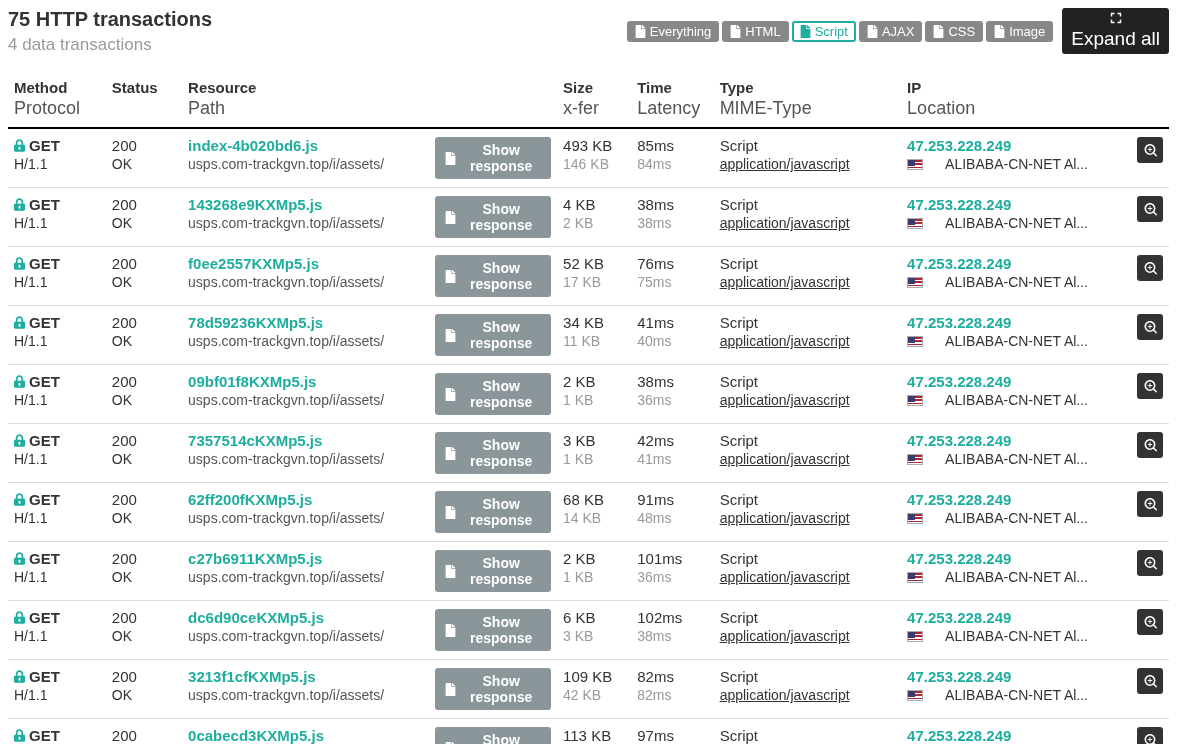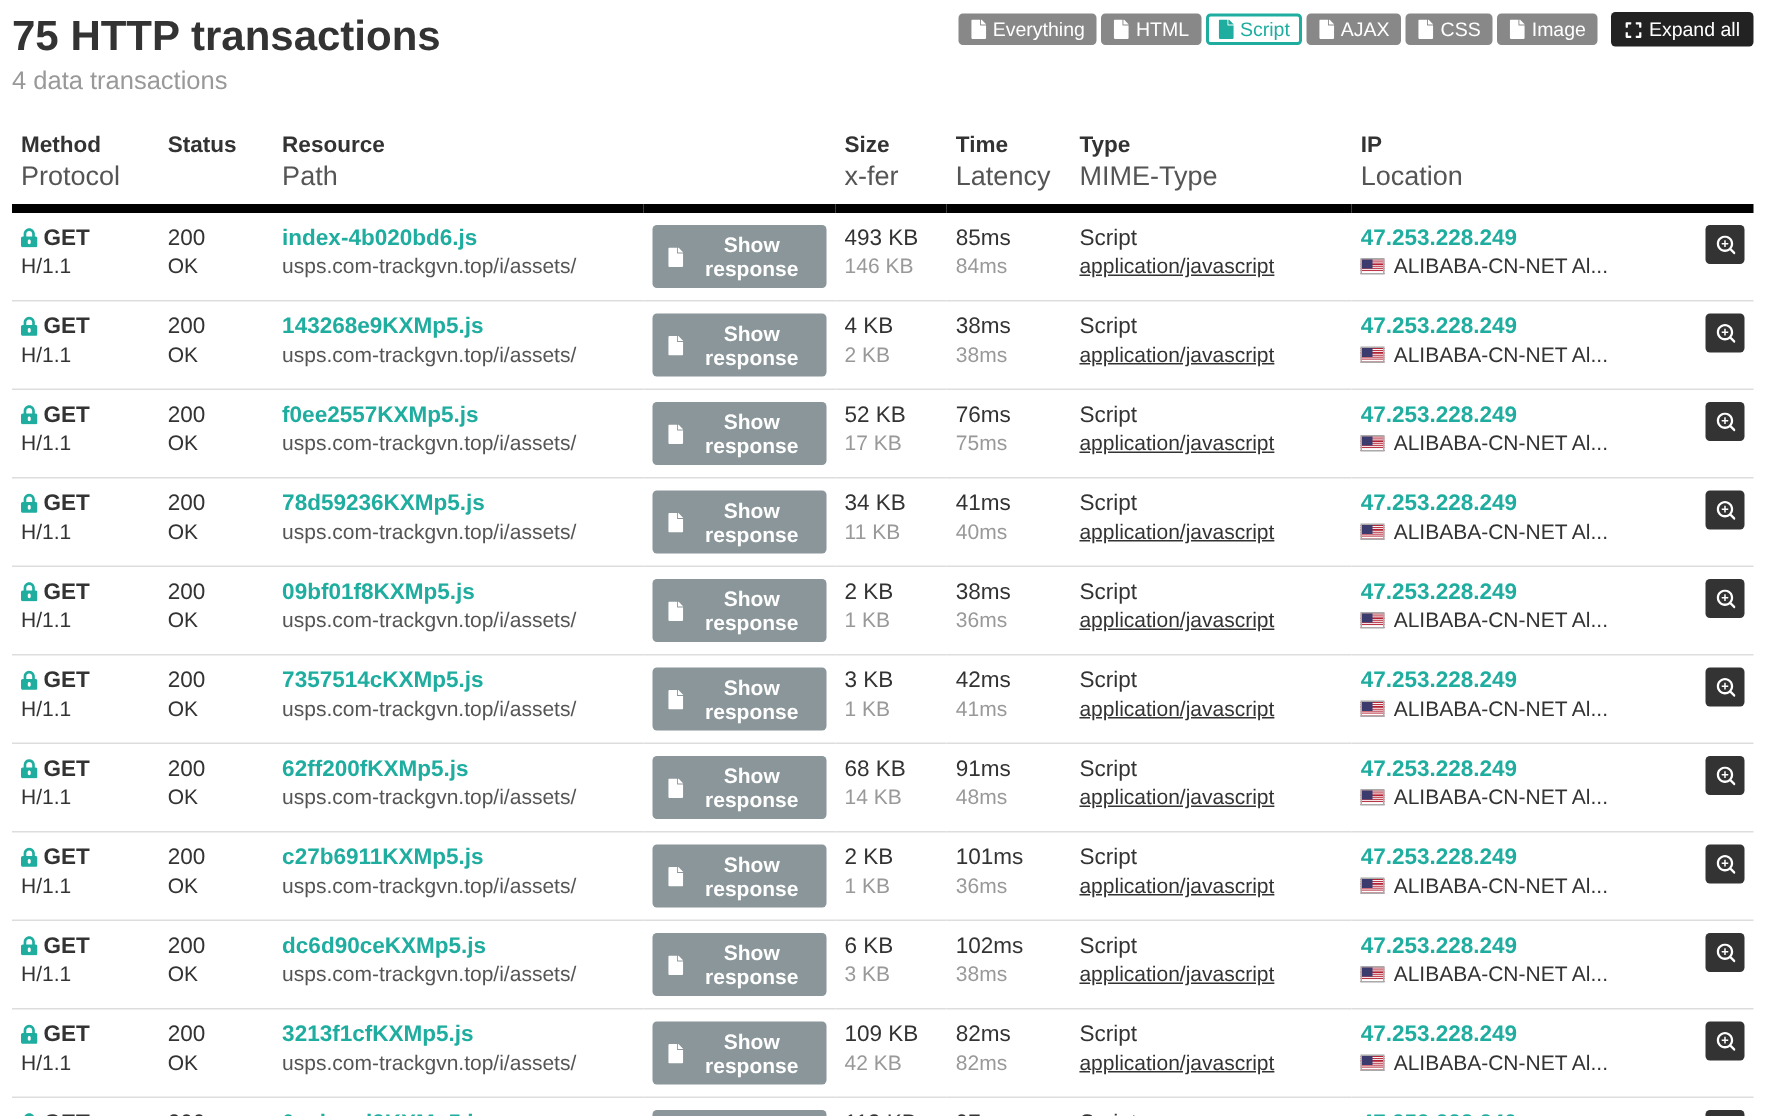--- a/index.html
+++ b/index.html
@@ -1,41 +1,41 @@
 <!DOCTYPE html>
 <html><head>
 <meta charset="utf-8">
 <style>
 * { box-sizing: border-box; margin: 0; padding: 0; }
 body { font-family: -apple-system, BlinkMacSystemFont, "Segoe UI", Helvetica, Arial, sans-serif; color: #333; font-size: 14px; padding: 8px; width: 1177px; }
 .header { display: flex; justify-content: space-between; align-items: flex-start; margin-bottom: 4px; }
-.title-block h1 { font-size: 28px; font-weight: 600; color: #333; }
+.title-block h1 { font-size: 20px; font-weight: 600; color: #333; }
 .title-block .subtitle { color: #999; font-size: 17px; margin-top: 4px; }
 .filters { display: flex; gap: 3px; align-items: center; }
 .filter-btn { display: inline-flex; align-items: center; gap: 4px; background: #888; color: #fff; border: none; padding: 3px 8px; font-size: 13px; border-radius: 3px; cursor: pointer; text-align: right; }
 .filter-btn.active { background: #fff; color: #1fad9f; border: 2px solid #1fad9f; padding: 1px 6px; }
-.expand-btn { display: inline-flex; align-items: center; gap: 4px; background: #222; color: #fff; border: none; padding: 4px 9px; font-size: 13px; border-radius: 3px; cursor: pointer; margin-left: 6px; }
+.expand-btn { display: inline-flex; align-items: center; gap: 4px; background: #222; color: #fff; border: none; padding: 4px 9px; font-size: 19px; border-radius: 3px; cursor: pointer; margin-left: 6px; flex-direction: column; }
 table { width: 100%; border-collapse: collapse; margin-top: 18px; }
-thead th { text-align: left; font-weight: 700; font-size: 15px; padding: 6px 6px 2px 6px; border-bottom: 6px solid #000000; }
+thead th { text-align: left; font-weight: 700; font-size: 15px; padding: 6px 6px 2px 6px; border-bottom: 2px solid #000000; }
 thead th .sub { display: block; font-weight: 400; color: #555; font-size: 18px; margin-top: 2px; padding-bottom: 6px; }
 tbody td { padding: 8px 6px; vertical-align: top; border-bottom: 1px solid #ddd; }
 .method-line { display: flex; align-items: center; gap: 4px; font-weight: 600; color: #333; font-size: 15px; }
 .protocol-line { color: #333; font-size: 14px; margin-top: 2px; }
 .status-code { font-weight: 400; font-size: 15px; }
 .status-text { color: #333; font-size: 14px; margin-top: 2px; }
 .resource-link { color: #1fad9f; font-weight: 600; font-size: 15px; text-decoration: none; }
 .resource-path { color: #555; font-size: 14px; margin-top: 2px; }
 .show-resp { display: inline-flex; align-items: center; gap: 5px; background: #8a9699; color: #fff; border: none; padding: 5px 10px; font-size: 14px; border-radius: 3px; cursor: pointer; font-weight: 600; }
 .size-main { font-size: 15px; color: #333; }
 .size-sub, .time-sub { color: #999; font-size: 14px; margin-top: 2px; }
 .time-main { font-size: 15px; }
 .type-main { font-size: 15px; }
 .type-sub { font-size: 14px; margin-top: 2px; color: #333; text-decoration: underline; }
 .ip-link { color: #1fad9f; font-weight: 600; font-size: 15px; text-decoration: none; }
-.loc-line { display: flex; align-items: center; gap: 6px; margin-top: 2px; font-size: 14px; color: #333; }
+.loc-line { display: flex; align-items: center; gap: 22px; margin-top: 2px; font-size: 14px; color: #333; }
 .flag { width: 16px; height: 11px; display: inline-block; background: linear-gradient(to bottom, #b22234 0 8%, #fff 8% 16%, #b22234 16% 24%, #fff 24% 32%, #b22234 32% 40%, #fff 40% 48%, #b22234 48% 56%, #fff 56% 64%, #b22234 64% 72%, #fff 72% 80%, #b22234 80% 88%, #fff 88% 100%); position: relative; border: 0.5px solid #aaa; }
 .flag::before { content: ""; position: absolute; top: 0; left: 0; width: 7px; height: 6px; background: #3c3b6e; }
 .zoom-btn { background: #333; color: #fff; border: none; width: 26px; height: 26px; border-radius: 3px; cursor: pointer; display: inline-flex; align-items: center; justify-content: center; }
 .col-method { width: 95px; }
 .col-status { width: 74px; }
 .col-resource { width: 240px; }
 .col-show { width: 124px; }
 .col-size { width: 72px; }
 .col-time { width: 80px; }
 .col-type { width: 182px; }

